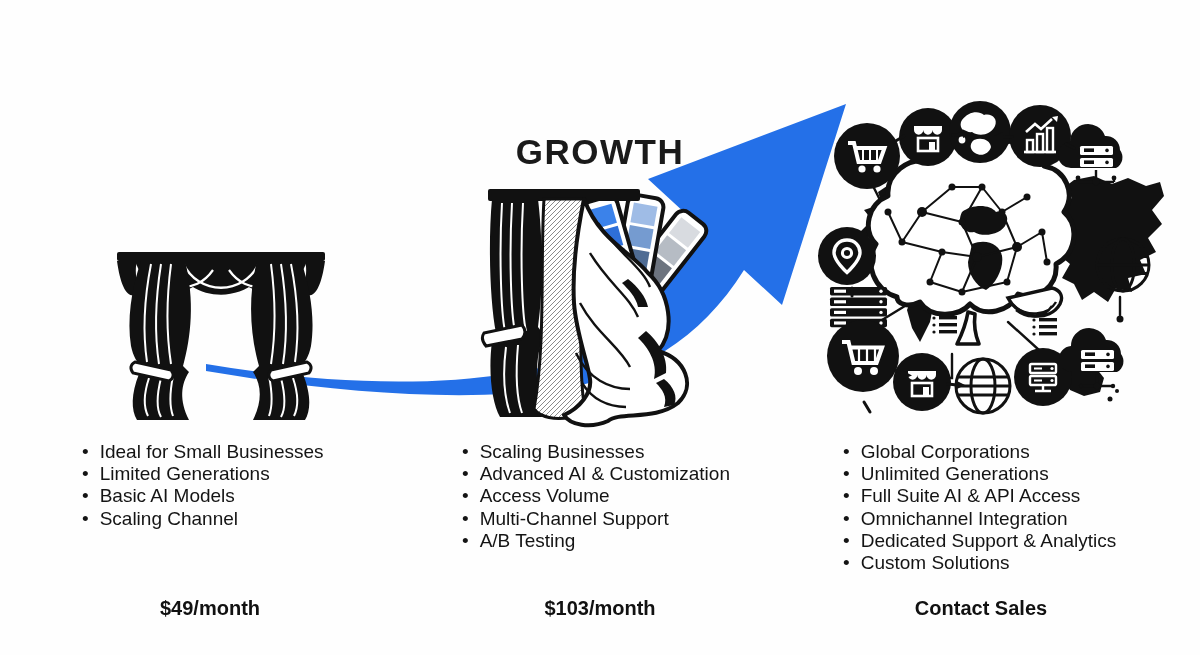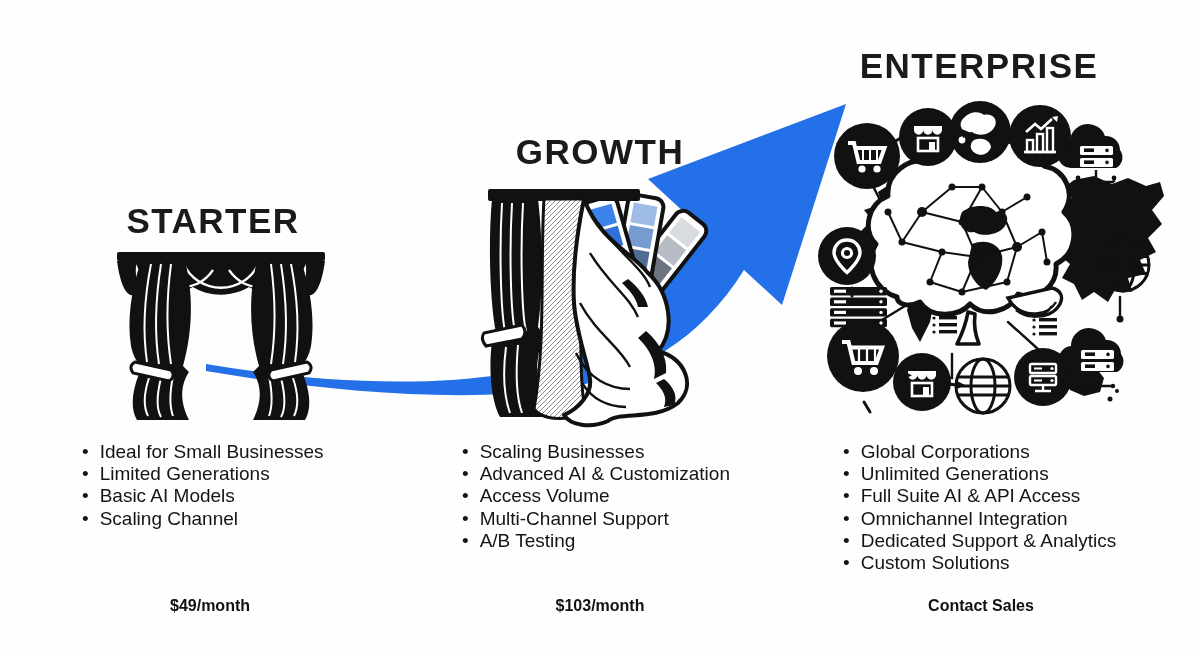--- a/index.html
+++ b/index.html
@@ -18,21 +18,21 @@
     position:absolute;top:441px;margin:0;padding:0;list-style:none;
     z-index:5;width:330px;
   }
   .feature-list li{
     font-size:19px;line-height:22.2px;color:#141414;
     padding-left:21px;text-indent:-21px;white-space:nowrap;
   }
   .feature-list li::before{content:"•";margin-right:11px;font-size:19px;}
   .price{
     position:absolute;top:597px;transform:translateX(-50%);
-    font-size:16px;font-weight:bold;color:#111;white-space:nowrap;z-index:5;
+    font-size:20px;font-weight:bold;color:#111;white-space:nowrap;z-index:5;
   }
   .illus{position:absolute;z-index:2;}
   #arrow-layer{z-index:1;}
 </style>
 </head>
 <body>
 
 <div id="canvas">
 
   <svg id="arrow-layer" class="layer" width="1200" height="655" viewBox="0 0 1200 655">
@@ -40,21 +40,20 @@
          C330,385 450,389 548,366
          C618,349 658,296 686,214
          L648,179
          L846,104
          L782,305
          L744,270
          C700,340 640,376 556,390
          C450,402 330,392 206,371 Z" fill="#2470e8"></path>
   </svg>
 
-  <div class="tier-heading" style="left:213px;top:201px">STARTER</div>
 
   <svg class="illus" style="left:113px;top:250px" width="216" height="178" viewBox="0 0 216 178">
     <g>
       <rect x="4" y="2" width="208" height="9" rx="2" fill="#111"></rect>
     </g>
     <g>
       <path d="M4,11 C8,40 16,52 28,42 C22,30 22,18 24,11 Z" fill="#111"></path>
       <path d="M212,11 C208,40 200,52 188,42 C194,30 194,18 192,11 Z" fill="#111"></path>
       <path d="M22,11 C36,50 78,54 104,14 L104,11 Z" fill="#111"></path>
       <path d="M194,11 C180,50 138,54 112,14 L112,11 Z" fill="#111"></path>
@@ -152,21 +151,20 @@
 
   <ul class="feature-list" style="left:462px">
     <li>Scaling Businesses</li>
     <li>Advanced AI &amp; Customization</li>
     <li>Access Volume</li>
     <li>Multi-Channel Support</li>
     <li>A/B Testing</li>
   </ul>
   <div class="price" style="left:600px">$103/month</div>
 
-  <div class="tier-heading" style="left:979px;top:46px">ENTERPRISE</div>
 
   <svg class="illus" style="left:812px;top:92px" width="352" height="342" viewBox="0 0 352 342">
 
     <g fill="#111">
       <path d="M95,98 L78,92 66,100 70,112 52,118 60,128 48,140 62,148 58,164 74,160 80,176
                92,170 104,182 112,168 104,154 116,146 108,132 118,120 104,114 108,100 Z"></path>
       <path d="M100,205 L112,198 122,210 118,230 108,250 100,236 95,218 Z"></path>
       <path d="M262,88 L282,84 300,92 316,86 334,94 348,90 352,104 340,118 350,132 336,146
                344,160 328,168 334,182 316,186 320,200 304,196 296,210 282,200 270,208
                262,192 250,186 258,172 246,162 256,150 244,138 256,128 248,114 260,106 254,94 Z"></path>

